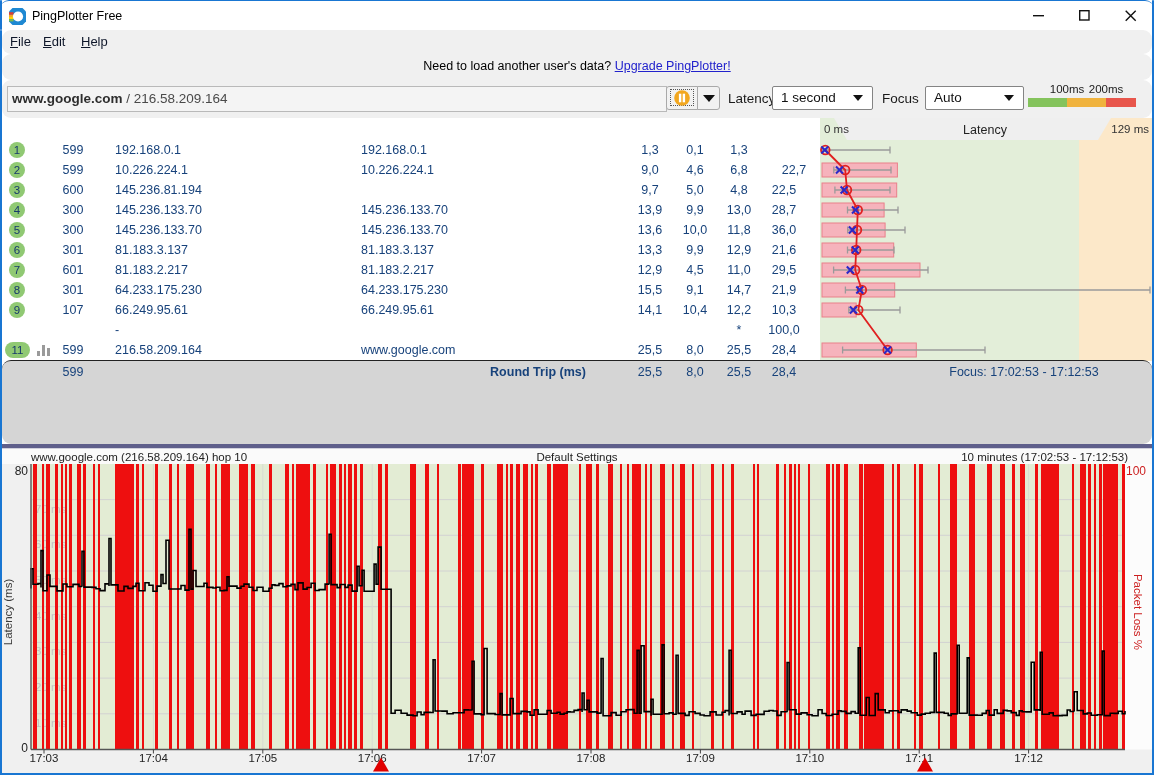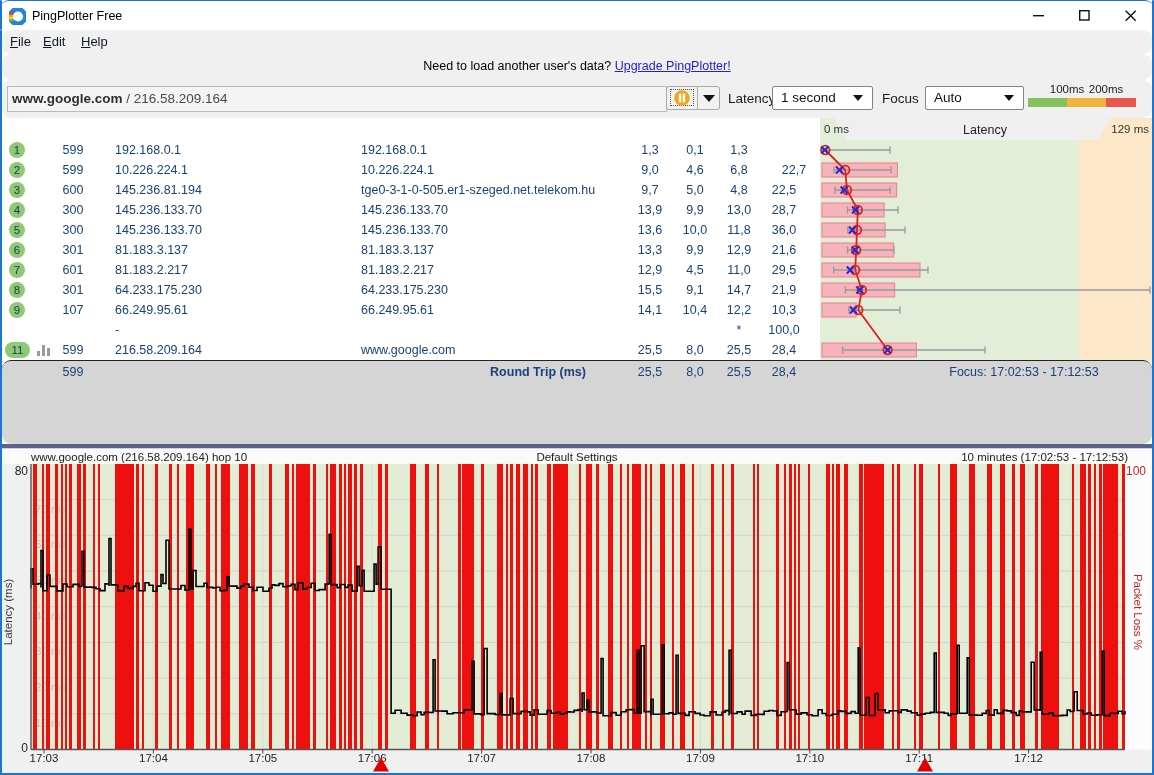--- a/index.html
+++ b/index.html
@@ -98,21 +98,20 @@
         <div class="c" style="left:359px;width:280px">10.226.224.1</div>
         <div class="c r" style="left:618px;width:60px">9,0</div>
         <div class="c r" style="left:663px;width:60px">4,6</div>
         <div class="c r" style="left:707px;width:60px">6,8</div>
         <div class="c r" style="left:762px;width:60px">22,7</div>
       </div>
 <div class="row" style="top:40px">
         <div class="hopc" style="left:7px;width:16px">3</div>
         <div class="c r" style="left:40px;width:62px">600</div>
         <div class="c" style="left:113px;width:240px">145.236.81.194</div>
-        <div class="c" style="left:359px;width:280px">tge0-3-1-0-505.er1-szeged.net.telekom.hu</div>
         <div class="c r" style="left:618px;width:60px">9,7</div>
         <div class="c r" style="left:663px;width:60px">5,0</div>
         <div class="c r" style="left:707px;width:60px">4,8</div>
         <div class="c r" style="left:752px;width:60px">22,5</div>
       </div>
 <div class="row" style="top:60px">
         <div class="hopc" style="left:7px;width:16px">4</div>
         <div class="c r" style="left:40px;width:62px">300</div>
         <div class="c" style="left:113px;width:240px">145.236.133.70</div>
         <div class="c" style="left:359px;width:280px">145.236.133.70</div>

